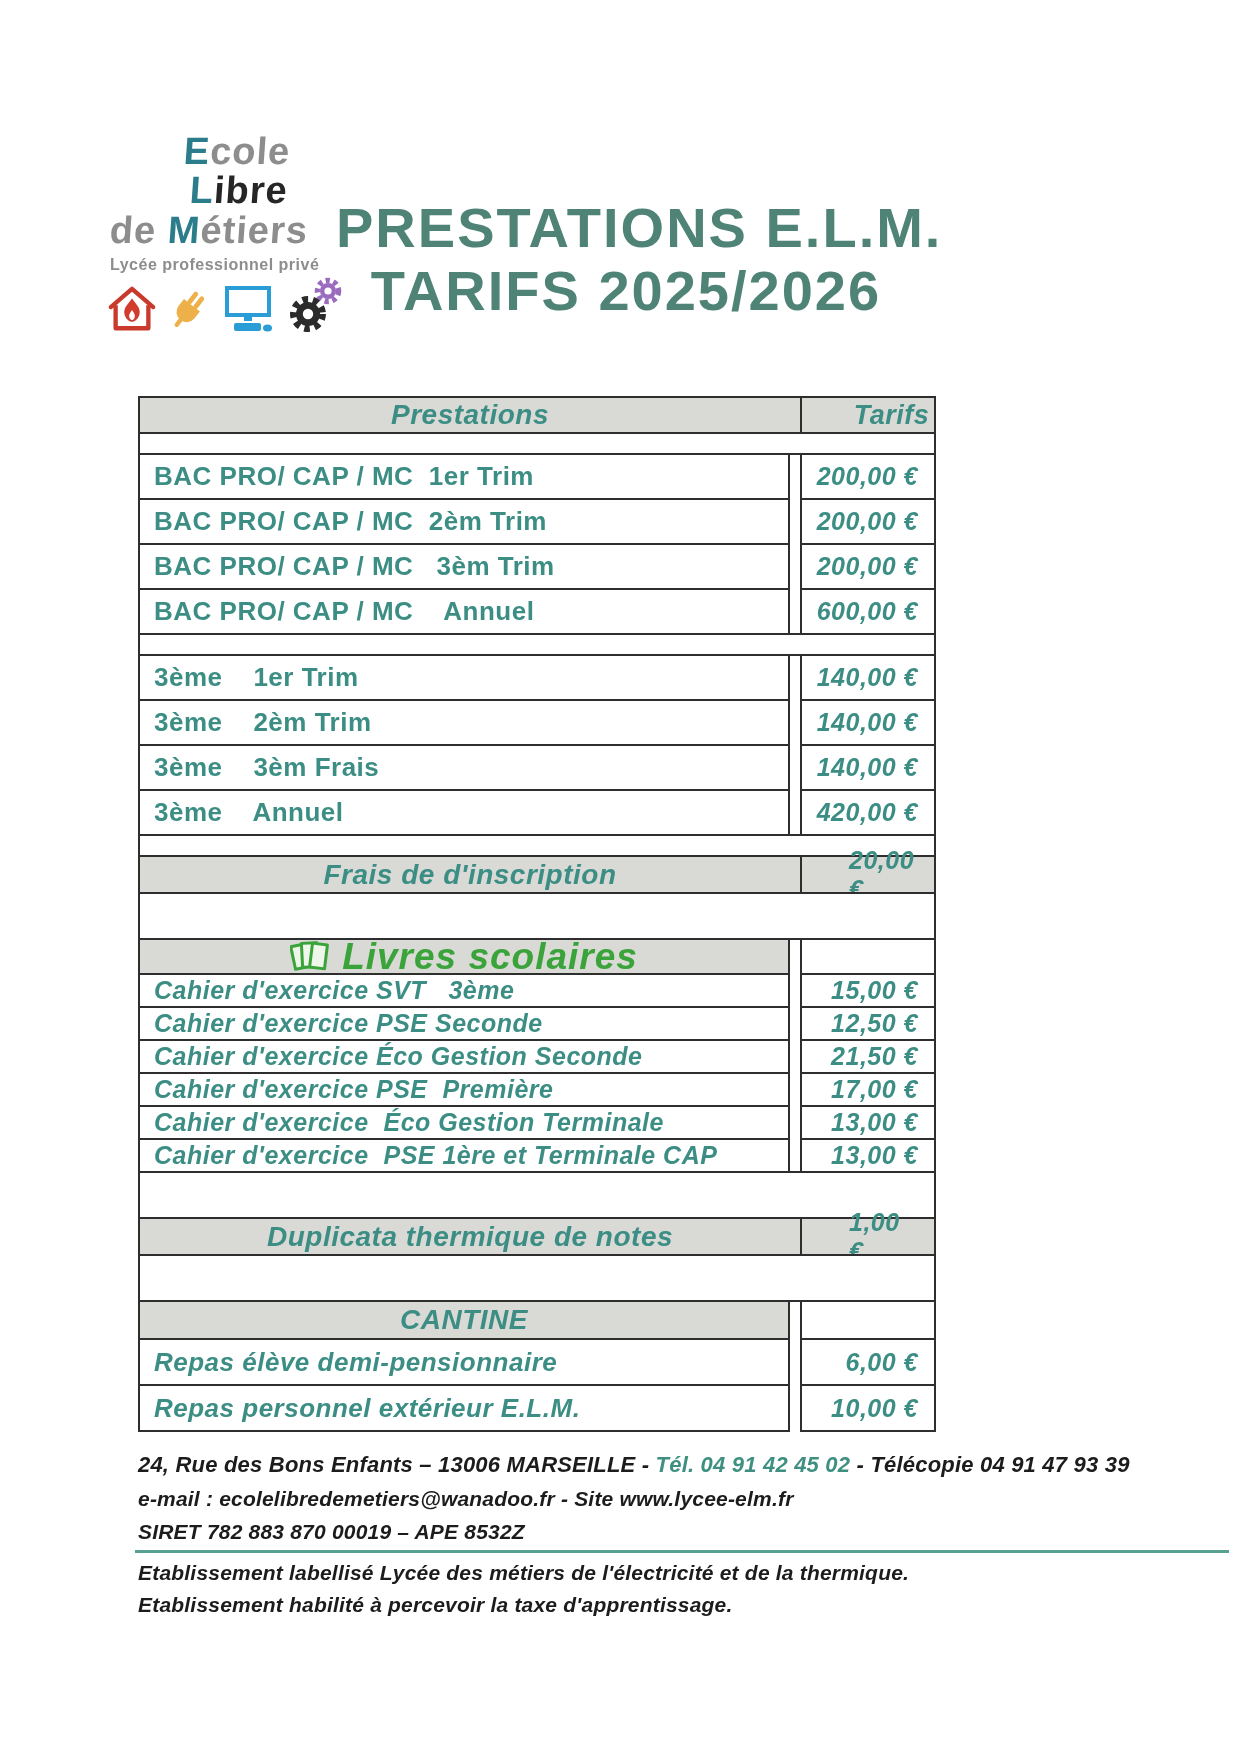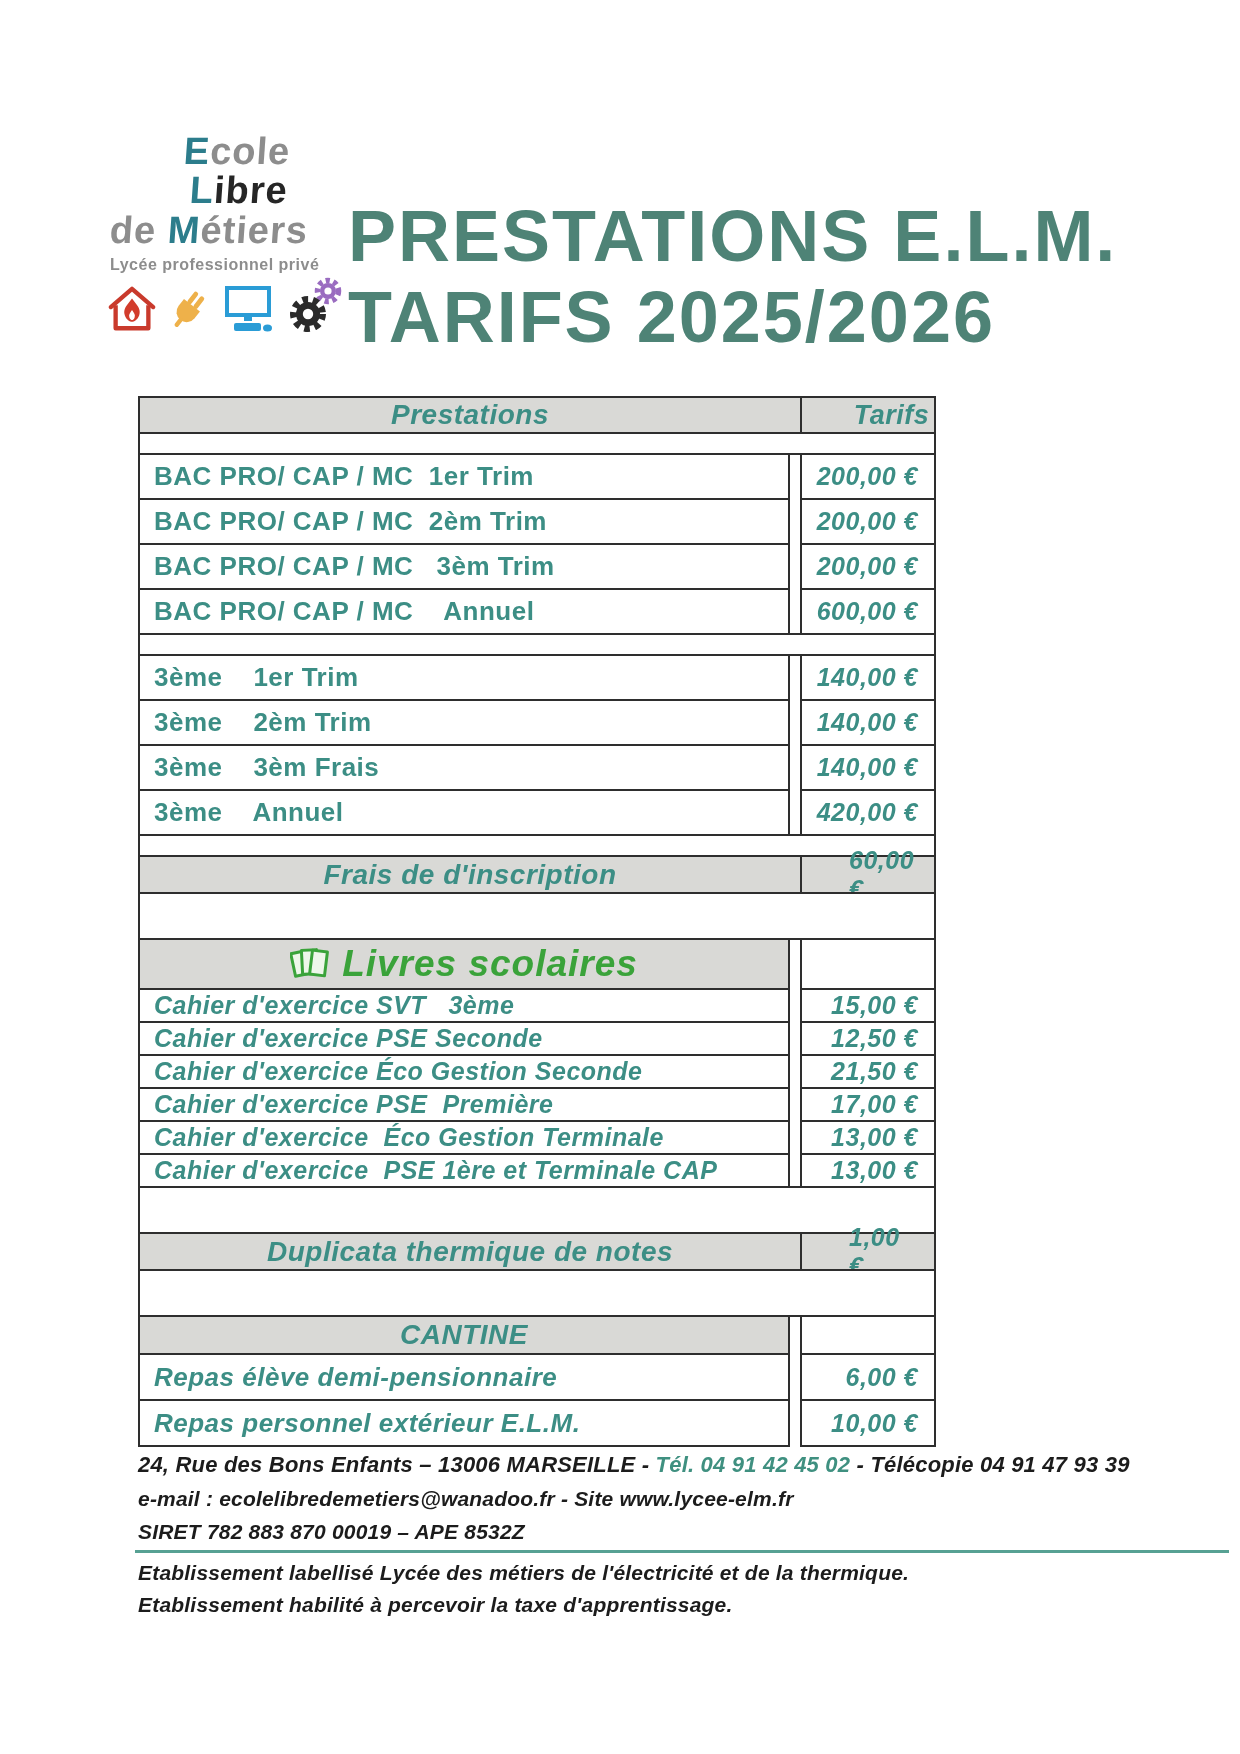--- a/index.html
+++ b/index.html
@@ -16,23 +16,23 @@
   .brand-l2{margin-left:84px;margin-top:1px;}
   .brand-l3{margin-left:4px;margin-top:2px;}
   .acc{color:#2c7d8c;}
   .gry{color:#8d8d8d;}
   .blk{color:#262626;}
   .brand-sub{margin-top:7px;margin-left:4px;font-size:16px;font-weight:bold;color:#8d8d8d;letter-spacing:0.5px;}
   .brand-icons{display:flex;align-items:flex-end;gap:5px;margin-top:3px;margin-left:0px;}
 
   
   .doc-title{
-    position:absolute;left:348px;top:196px;width:580px;
+    position:absolute;left:336px;top:196px;width:580px;
     text-align:center;color:#4e8376;font-weight:bold;
-    font-size:72px;line-height:1.13;letter-spacing:2px;white-space:nowrap;
+    font-size:56px;line-height:1.13;letter-spacing:2px;white-space:nowrap;
   }
 
   
   .tariff-table{position:absolute;left:138px;top:396px;width:798px;}
   .row{display:flex;align-items:stretch;}
   .row + .row{margin-top:-2px;}
   .c-label,.c-price,.c-full{
     box-sizing:border-box;border:2px solid #2e2e2e;background:#ffffff;
     display:flex;align-items:center;
   }
@@ -51,21 +51,21 @@
 
   
   .r-header{height:38px;}
   .r-spacer{height:23px;}
   .r-spacer_lg{height:48px;}
   .r-item{height:47px;}
   .r-item_sm{height:35px;}
   .r-item_lg{height:48px;}
   .r-section{height:39px;}
   .r-section_left{height:40px;}
-  .r-livres{height:52px;}
+  .r-livres{height:37px;}
 
   
   .r-header .c-label,.r-header .c-price,
   .r-section .c-label,.r-section .c-price,
   .r-section_left .c-label,
   .r-livres .c-label{background:#d9d9d6;}
 
   
   .r-header .c-label,.r-section .c-label,.r-section_left .c-label,.r-livres .c-label{
     justify-content:center;padding-left:0;
@@ -223,21 +223,21 @@
         </div>
       </div>
       <div class="row r-spacer">
         <div class="c-full"></div>
       </div>
       <div class="row r-section">
         <div class="c-label">
           <span class="lbl">Frais de d'inscription</span>
         </div>
         <div class="c-price">
-          <span>60,00 €</span>
+          <span>20,00 €</span>
         </div>
       </div>
       <div class="row r-spacer_lg">
         <div class="c-full"></div>
       </div>
       <div class="row r-livres">
         <div class="c-label">
           <svg width="42" height="40" viewBox="0 0 42 40">
       <g stroke="#3aa33a" stroke-width="3" fill="#eef7ea" stroke-linejoin="round">
         <rect x="3" y="8" width="15" height="23" transform="rotate(-12 10.5 19.5)"></rect>

